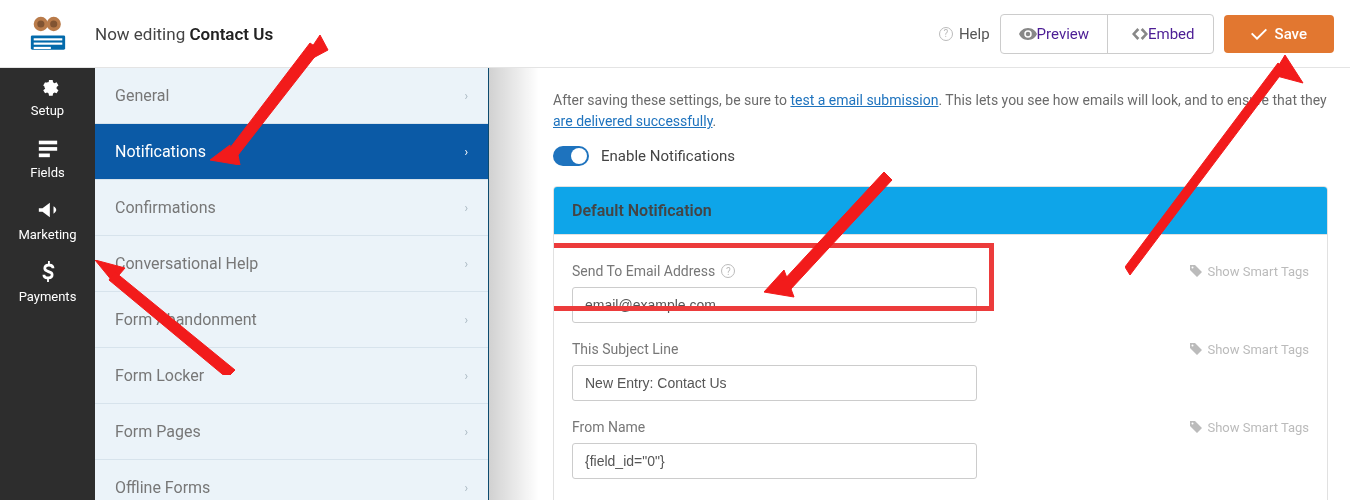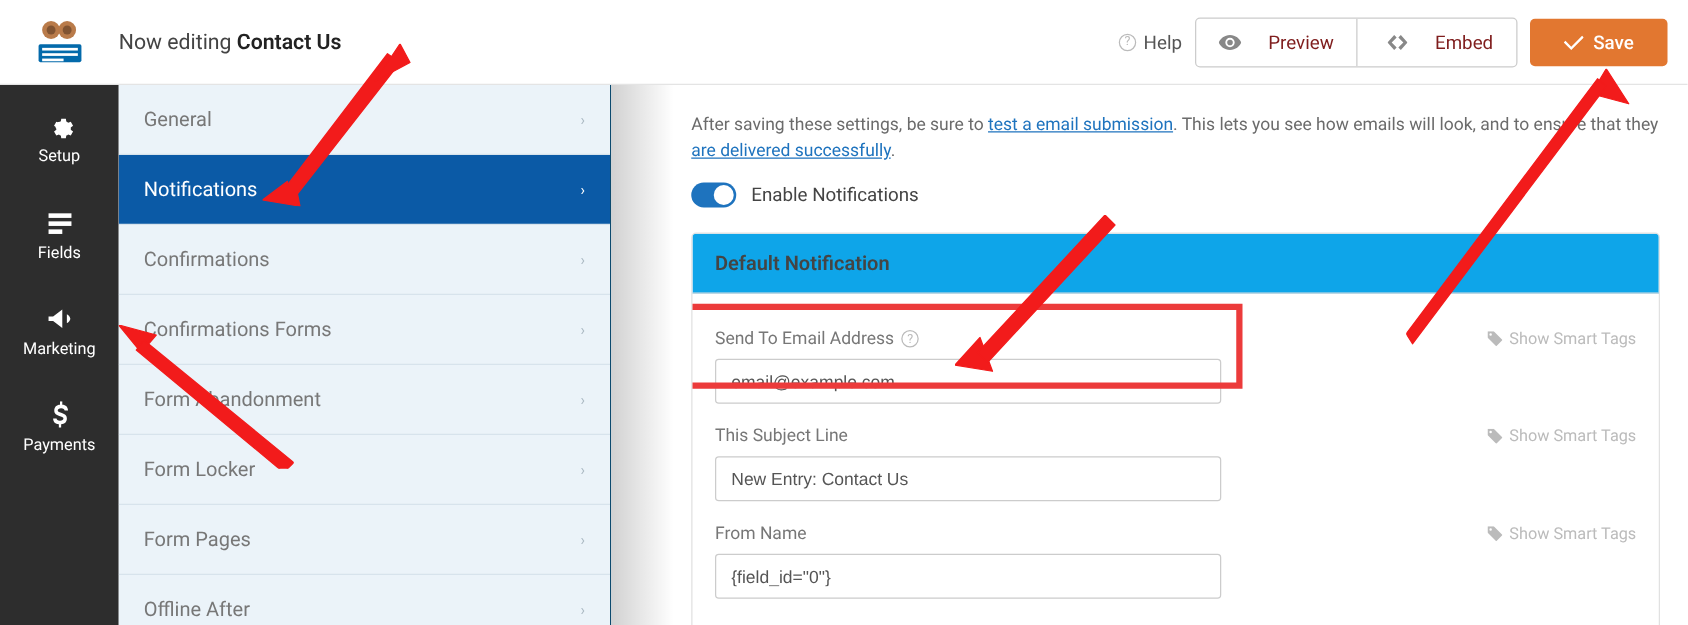--- a/index.html
+++ b/index.html
@@ -52,22 +52,22 @@
   .btn-group {
     display: flex;
     border: 1px solid #ccc;
     border-radius: 4px;
     overflow: hidden;
   }
   .btn-group .gbtn {
     padding: 10px 18px;
     display: flex;
     align-items: center;
-    gap: 22px;
-    color: #7f1d1d;
+    gap: 0;
+    color: #4c1d95;
     cursor: pointer;
     font-size: 15px;
   }
   .btn-group .gbtn + .gbtn { border-left: 1px solid #ccc; padding-left: 24px; }
   .save-btn {
     background: #e27730;
     color: #fff;
     border-radius: 4px;
     padding: 10px 27px;
     display: flex;
@@ -84,21 +84,21 @@
     top: 68px;
     bottom: 0;
     width: 95px;
     background: #2d2d2d;
     display: flex;
     flex-direction: column;
   }
   .rail-item {
     color: #fff;
     text-align: center;
-    padding: 22px 0 12px 0;
+    padding: 7px 0 12px 0;
     cursor: pointer;
     font-size: 13px;
   }
   .rail-item.active { background: #e27730; }
   .rail-item .ic { display:block; margin:0 auto 6px auto; color:#fff; }
 
   .side-panel {
     position: absolute;
     left: 95px;
     top: 68px;
@@ -292,37 +292,37 @@
   </div>
   <div class="sp-item active">
     <span>Notifications</span>
       <span class="sp-chevron">›</span>
   </div>
   <div class="sp-item">
     <span>Confirmations</span>
       <span class="sp-chevron">›</span>
   </div>
   <div class="sp-item">
-    <span>Confirmations Forms</span>
+    <span>Conversational Help</span>
       <span class="sp-chevron">›</span>
   </div>
   <div class="sp-item">
     <span>Form Abandonment</span>
       <span class="sp-chevron">›</span>
   </div>
   <div class="sp-item">
     <span>Form Locker</span>
       <span class="sp-chevron">›</span>
   </div>
   <div class="sp-item">
     <span>Form Pages</span>
       <span class="sp-chevron">›</span>
   </div>
   <div class="sp-item">
-    <span>Offline After</span>
+    <span>Offline Forms</span>
       <span class="sp-chevron">›</span>
   </div>
 </div>
 
 <div class="scroll-shadow"></div>
 
 <div class="content">
   <div class="intro">
     <span>After saving these settings, be sure to </span><a>test a email submission</a><span>. This lets you see how emails will look, and to ensure that they </span><a>are delivered successfully</a><span>.</span>
   </div>

